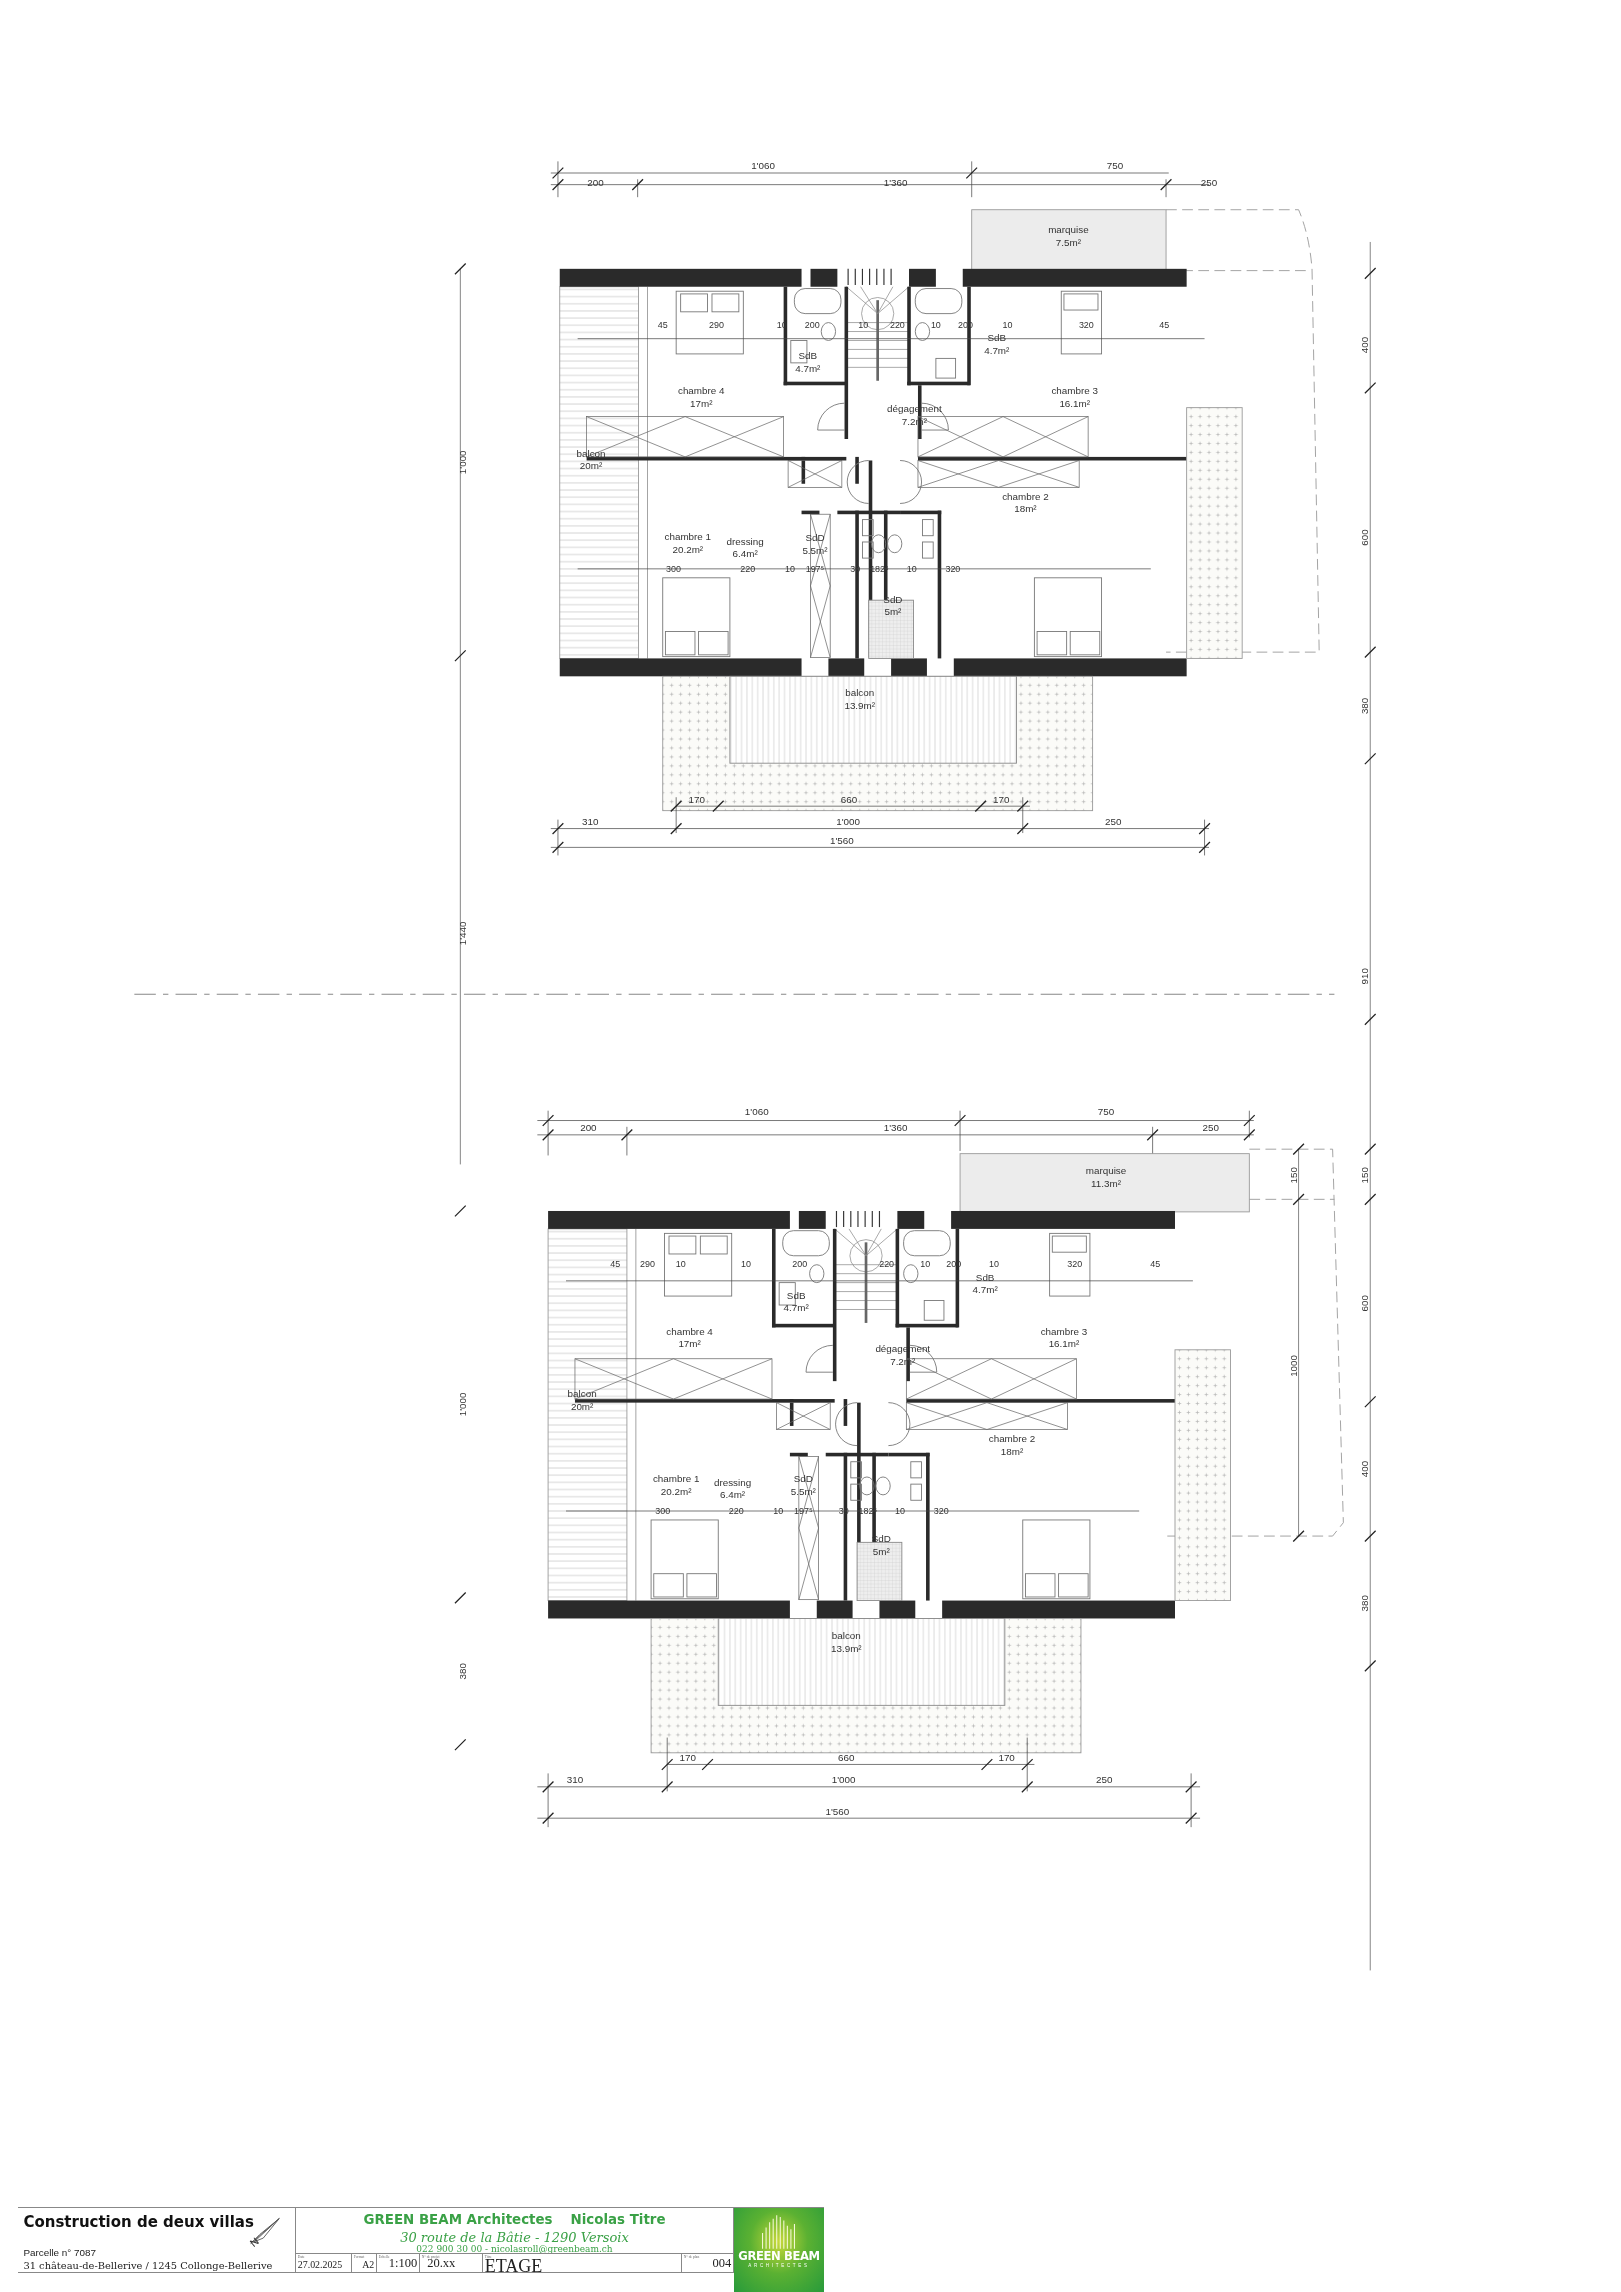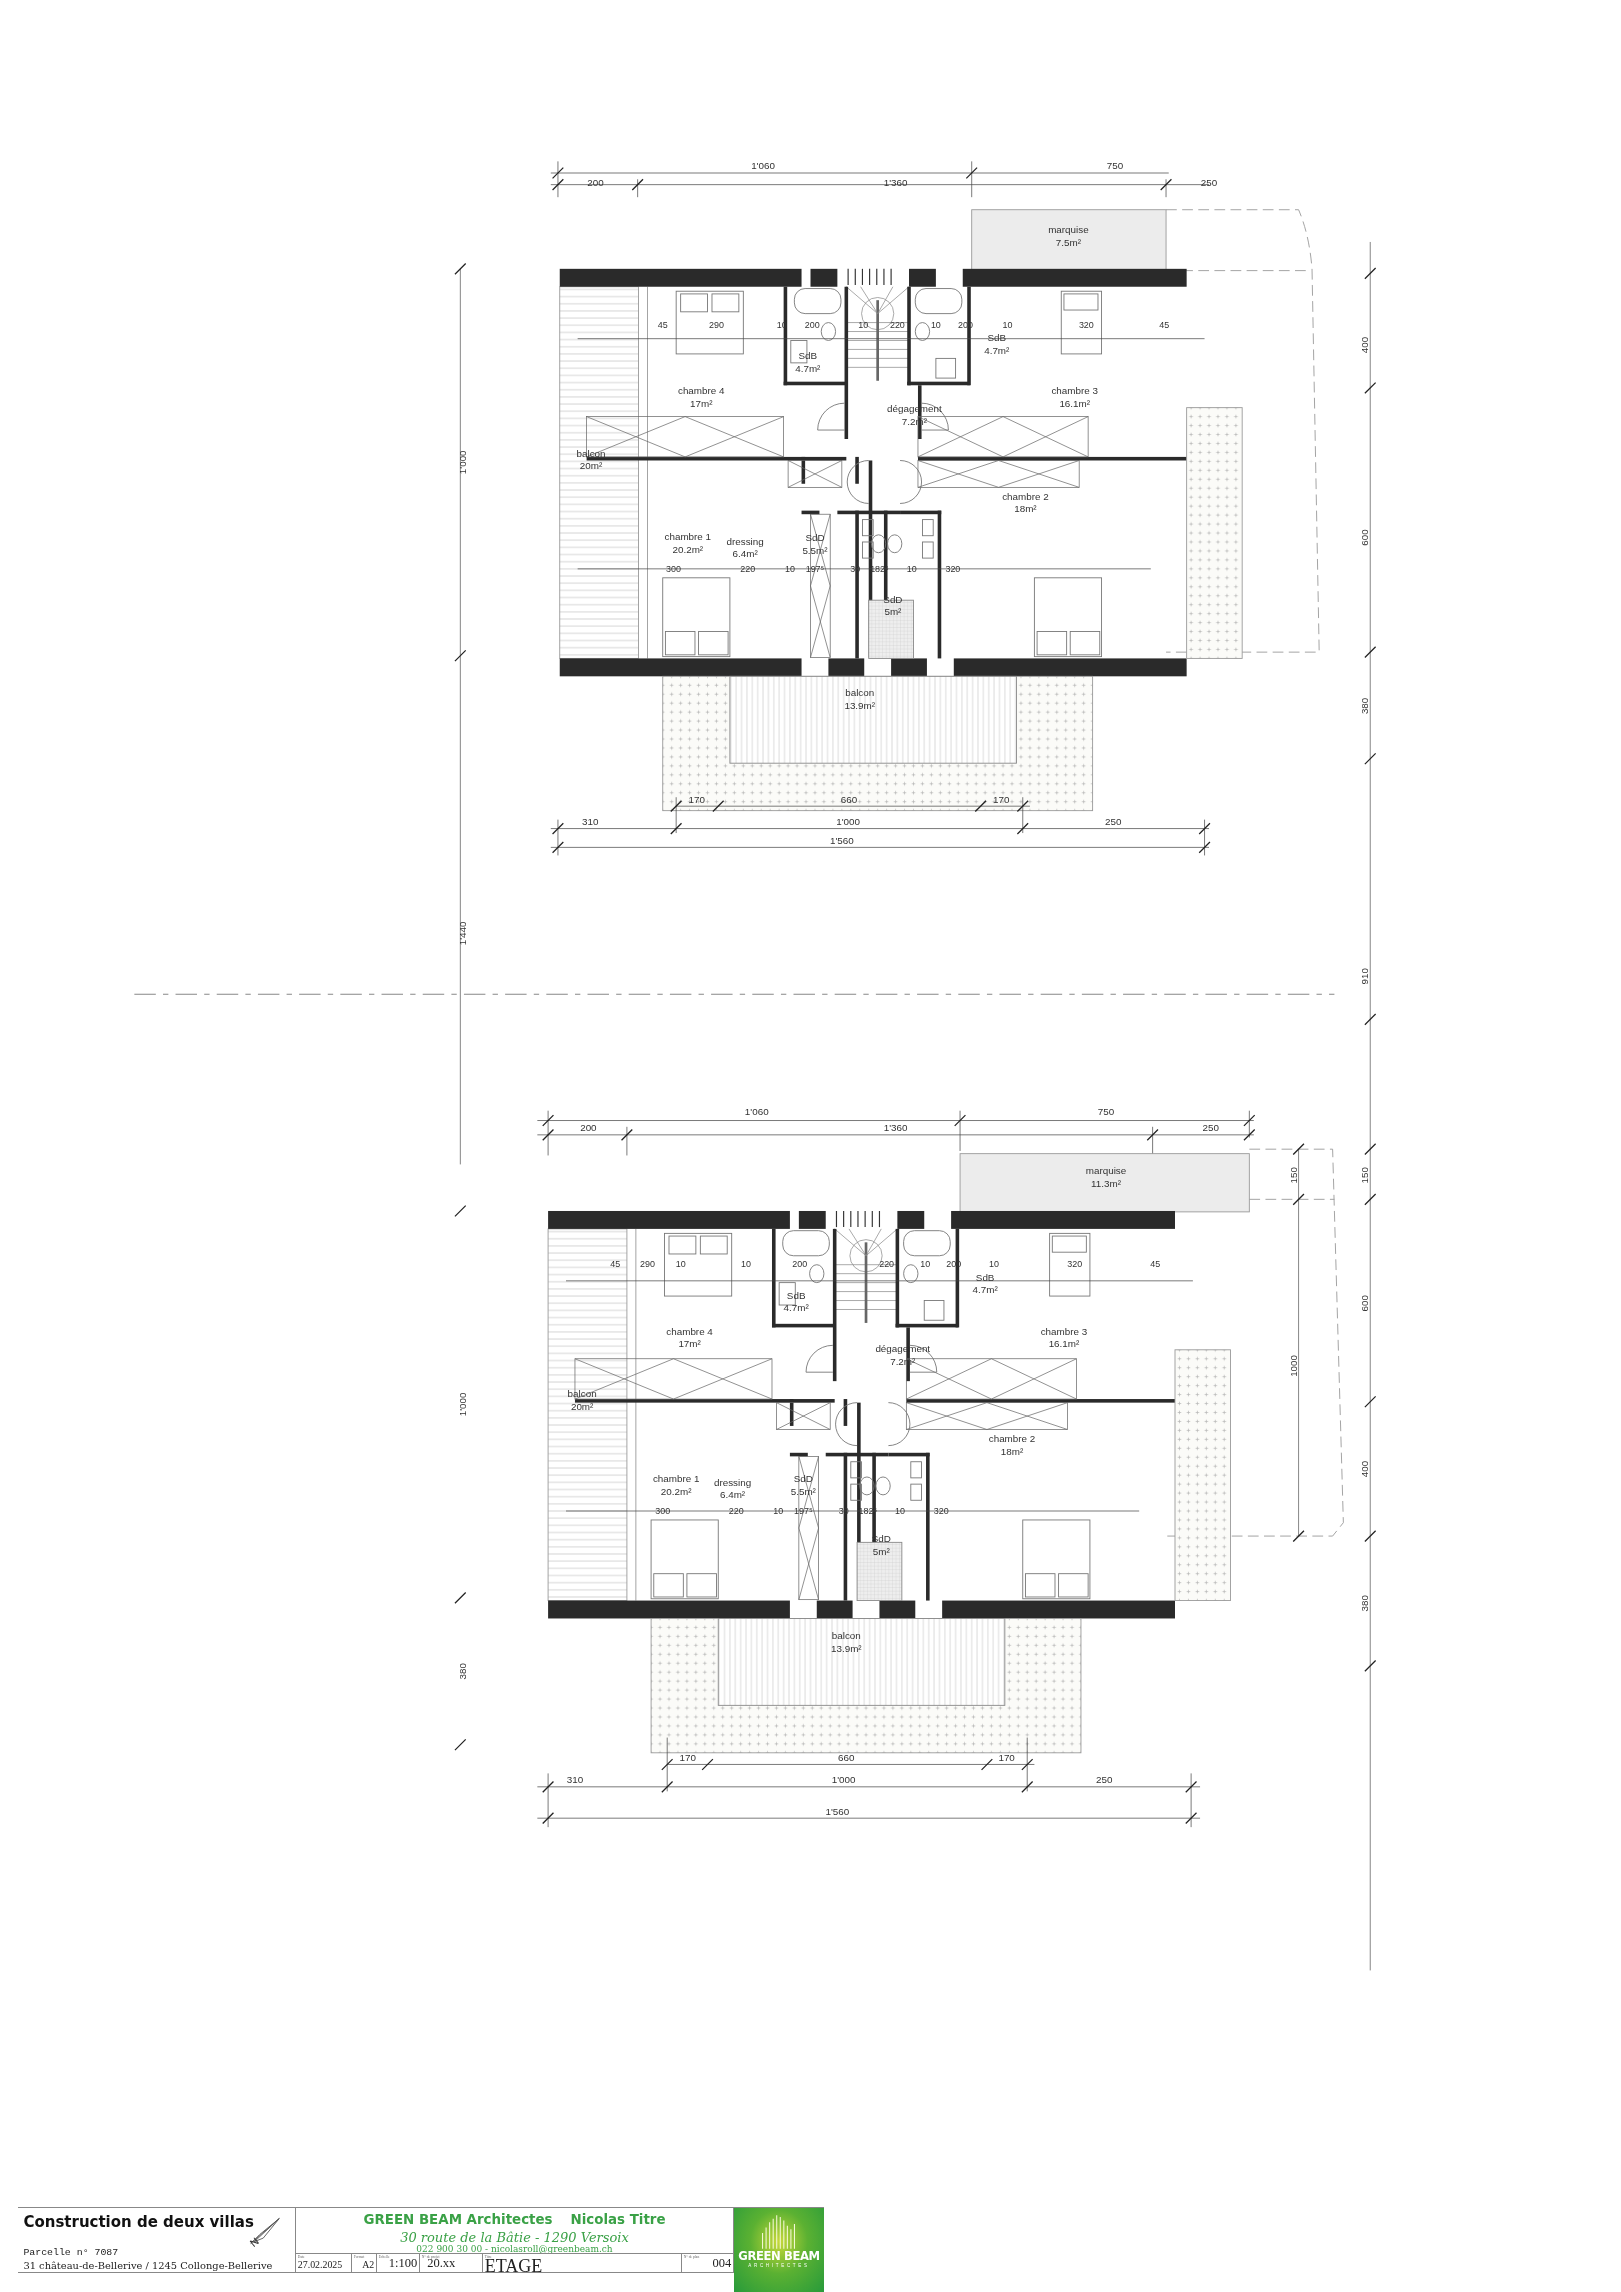--- a/index.html
+++ b/index.html
@@ -2,21 +2,21 @@
 <html style="font-size:14.3px"><head>
 <meta charset="utf-8">
 <style>
   html,body{margin:0;padding:0;background:#fff;}
   body{width:1621px;height:2293px;position:relative;overflow:hidden;font-family:"Liberation Sans",sans-serif;color:#222;}
   .sheet{position:absolute;left:0;top:0;width:1621px;height:2283px;}
   svg text{font-family:"Liberation Sans",sans-serif;fill:#333;}
   .titleblock{position:absolute;left:18px;top:2199px;width:806px;height:64px;border-top:1.8px solid #888;border-bottom:0.9px solid #888;display:flex;background:#fff;margin-top:8px;}
   .tb-left{width:278px;border-right:0.9px solid #888;position:relative;padding:5.4px 0 0 5.4px;box-sizing:border-box;}
   .tb-title{font-size:15px;font-weight:bold;color:#111;font-family:"DejaVu Sans",sans-serif;}
-  .tb-parcel{position:absolute;left:5.4px;top:39px;font-size:9.9px;color:#222;font-family:Liberation Mono, monospace;}
+  .tb-parcel{position:absolute;left:5.4px;top:39px;font-size:9.9px;color:#222;font-family:Liberation Sans, sans-serif;}
   .tb-address{position:absolute;left:5.4px;top:52px;font-size:9.9px;color:#222;font-family:"DejaVu Serif",serif;}
   .tb-north{position:absolute;right:12.5px;top:7.2px;width:36px;height:32px;}
   .tb-mid{flex:1;position:relative;border-right:0.9px solid #888;}
   .tb-firm{position:absolute;left:0;right:0;top:3.6px;text-align:center;font-size:13.4px;color:#3aa146;font-weight:bold;font-family:"DejaVu Sans",sans-serif;}
   .tb-firm span{margin:0 9px;}
   .tb-addr2{position:absolute;left:0;right:0;top:22.4px;text-align:center;font-size:13px;color:#3aa146;font-family:"DejaVu Serif",serif;font-style:italic;}
   .tb-contact{position:absolute;left:0;right:0;top:36px;text-align:center;font-size:9px;color:#3aa146;font-family:"DejaVu Serif",serif;}
   .tb-row{position:absolute;left:0;right:0;bottom:0;height:18px;display:flex;border-top:0.9px solid #888;}
   .tb-cell{border-right:0.9px solid #888;position:relative;box-sizing:border-box;font-size:9.9px;padding:5.4px 1.8px 0 1.8px;color:#222;font-family:Liberation Serif, serif;}
   .tb-cell .lbl{position:absolute;left:1.8px;top:0.9px;font-size:3.6px;color:#666;}

